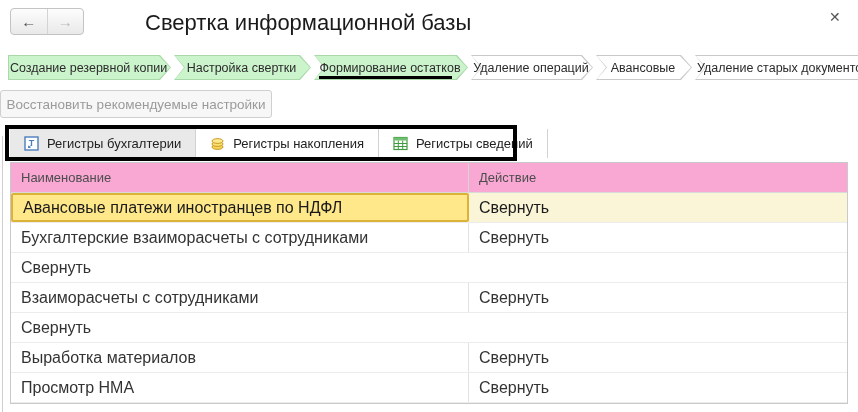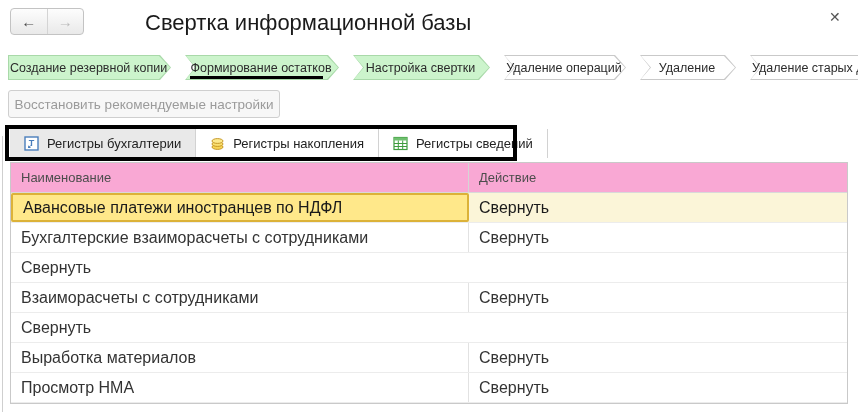--- a/index.html
+++ b/index.html
@@ -12,41 +12,41 @@
                border:1px solid #c3c3c3; border-radius:4px;
                background:linear-gradient(#fdfdfd,#e9e9e9); overflow:hidden; }
   .nav-btn { flex:1; display:flex; align-items:center; justify-content:center;
              font-size:15px; font-weight:bold; cursor:pointer; }
   .nav-btn.back { color:#4a4a4a; border-right:1px solid #d4d4d4; }
   .nav-btn.fwd  { color:#b9b9b9; }
   .page-title { left:145px; top:10px; font-size:22px; color:#1a1a1a; }
   .close-x { left:829px; top:9px; font-size:14px; color:#555; cursor:pointer; }
 
   
-  .wizard { left:8px; top:55px; width:850px; height:25px; display:flex; gap:14px; }
+  .wizard { left:8px; top:55px; width:850px; height:25px; display:flex; gap:3px; }
   .step { position:relative; height:25px; flex:0 0 auto; }
   .step-border, .step-fill { position:absolute; }
   .step-border { inset:0; }
   .step-fill { inset:1px; }
   .shape-first  { clip-path:polygon(0 0, calc(100% - 11px) 0, 100% 50%, calc(100% - 11px) 100%, 0 100%); }
   .shape-mid    { clip-path:polygon(0 0, calc(100% - 11px) 0, 100% 50%, calc(100% - 11px) 100%, 0 100%, 10px 50%); }
   .step--done .step-border, .step--active .step-border { background:#a9d9a9; }
   .step--done .step-fill,   .step--active .step-fill   { background:#ccf4cc; }
   .step--future .step-border { background:#c9c9c9; }
   .step--future .step-fill   { background:#ffffff; }
   .step-label { position:absolute; inset:0; display:flex; align-items:center;
                 justify-content:center; font-size:12.5px; color:#2b2b2b;
                 padding:0 14px 0 12px; white-space:nowrap; }
   .step--active .step-label { font-weight:normal; }
   .step-underline { display:none; }
   .step--active .step-underline { display:block; position:absolute; left:5px; right:16px;
                 bottom:1px; height:3px; background:#000; z-index:3; }
 
   
-  .restore-btn { left:8px; top:90px; width:272px; height:28px;
+  .restore-btn { left:0; top:90px; width:272px; height:28px;
                  background:#f7f7f7; border:1px solid #cfcfcf; border-radius:3px;
                  color:#9b9b9b; font-size:13.5px; display:flex; align-items:center;
                  justify-content:center; white-space:nowrap; }
 
   
   .tabbar { left:10px; top:129px; height:29px; display:flex; }
   .tab { display:flex; align-items:center; gap:8px; padding:0 14px;
          font-size:13px; color:#222; cursor:pointer; border-right:1px solid #d2d2d2;
          background:#ffffff; white-space:nowrap; }
   .tab--selected { background:#e9e9e9; }
@@ -86,42 +86,42 @@
 <div class="abs page-title">Свертка информационной базы</div>
 <div class="abs close-x">✕</div>
 
 <div class="abs wizard">
   <div class="step step--done" style="width:163px">
     <div class="step-border shape-first"></div>
     <div class="step-fill shape-first"></div>
     <div class="step-label">Создание резервной копии</div>
 
   </div>
+  <div class="step step--done" style="width:137px">
+    <div class="step-border shape-mid"></div>
+    <div class="step-fill shape-mid"></div>
+    <div class="step-label">Настройка свертки</div>
+
+  </div>
   <div class="step step--active" style="width:154px">
     <div class="step-border shape-mid"></div>
     <div class="step-fill shape-mid"></div>
     <div class="step-label">Формирование остатков</div>
     <div class="step-underline"></div>
   </div>
-  <div class="step step--done" style="width:137px">
-    <div class="step-border shape-mid"></div>
-    <div class="step-fill shape-mid"></div>
-    <div class="step-label">Настройка свертки</div>
-
-  </div>
   <div class="step step--future" style="width:122px">
     <div class="step-border shape-mid"></div>
     <div class="step-fill shape-mid"></div>
     <div class="step-label">Удаление операций</div>
 
   </div>
   <div class="step step--future" style="width:96px">
     <div class="step-border shape-mid"></div>
     <div class="step-fill shape-mid"></div>
-    <div class="step-label">Удаление</div>
+    <div class="step-label">Авансовые</div>
 
   </div>
   <div class="step step--future" style="width:178px">
     <div class="step-border shape-mid"></div>
     <div class="step-fill shape-mid"></div>
     <div class="step-label">Удаление старых документов</div>
 
   </div>
 </div>
 

